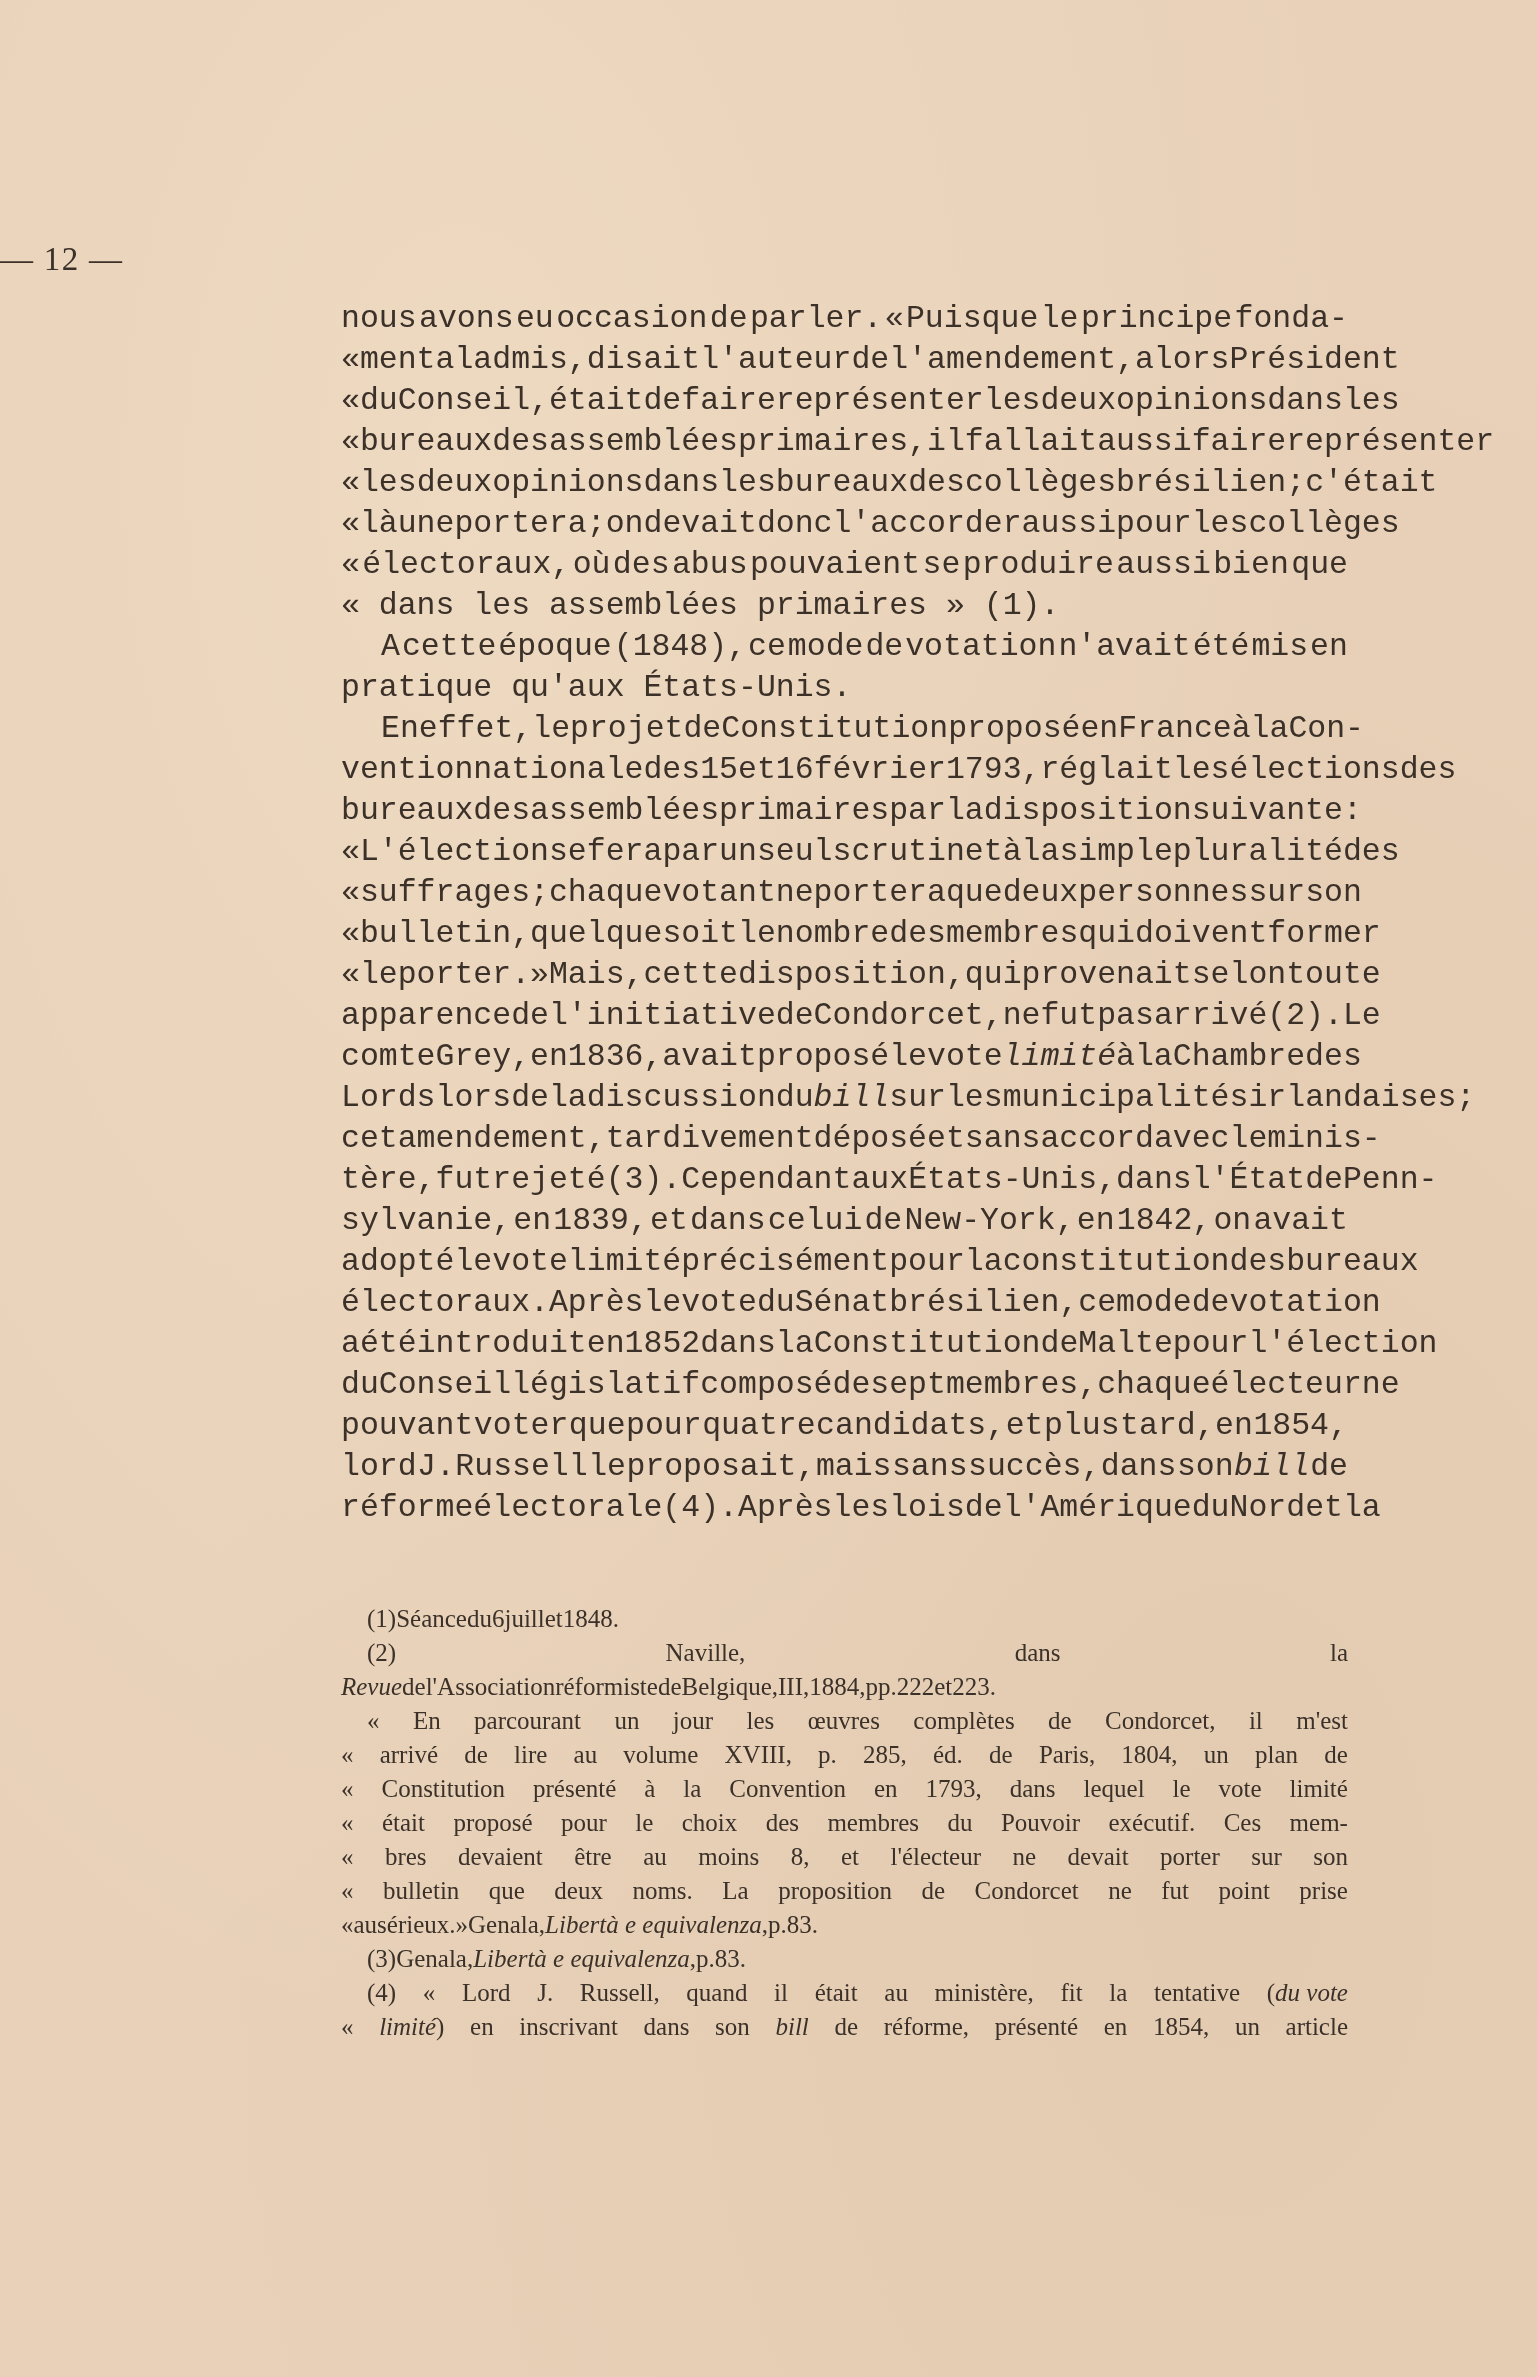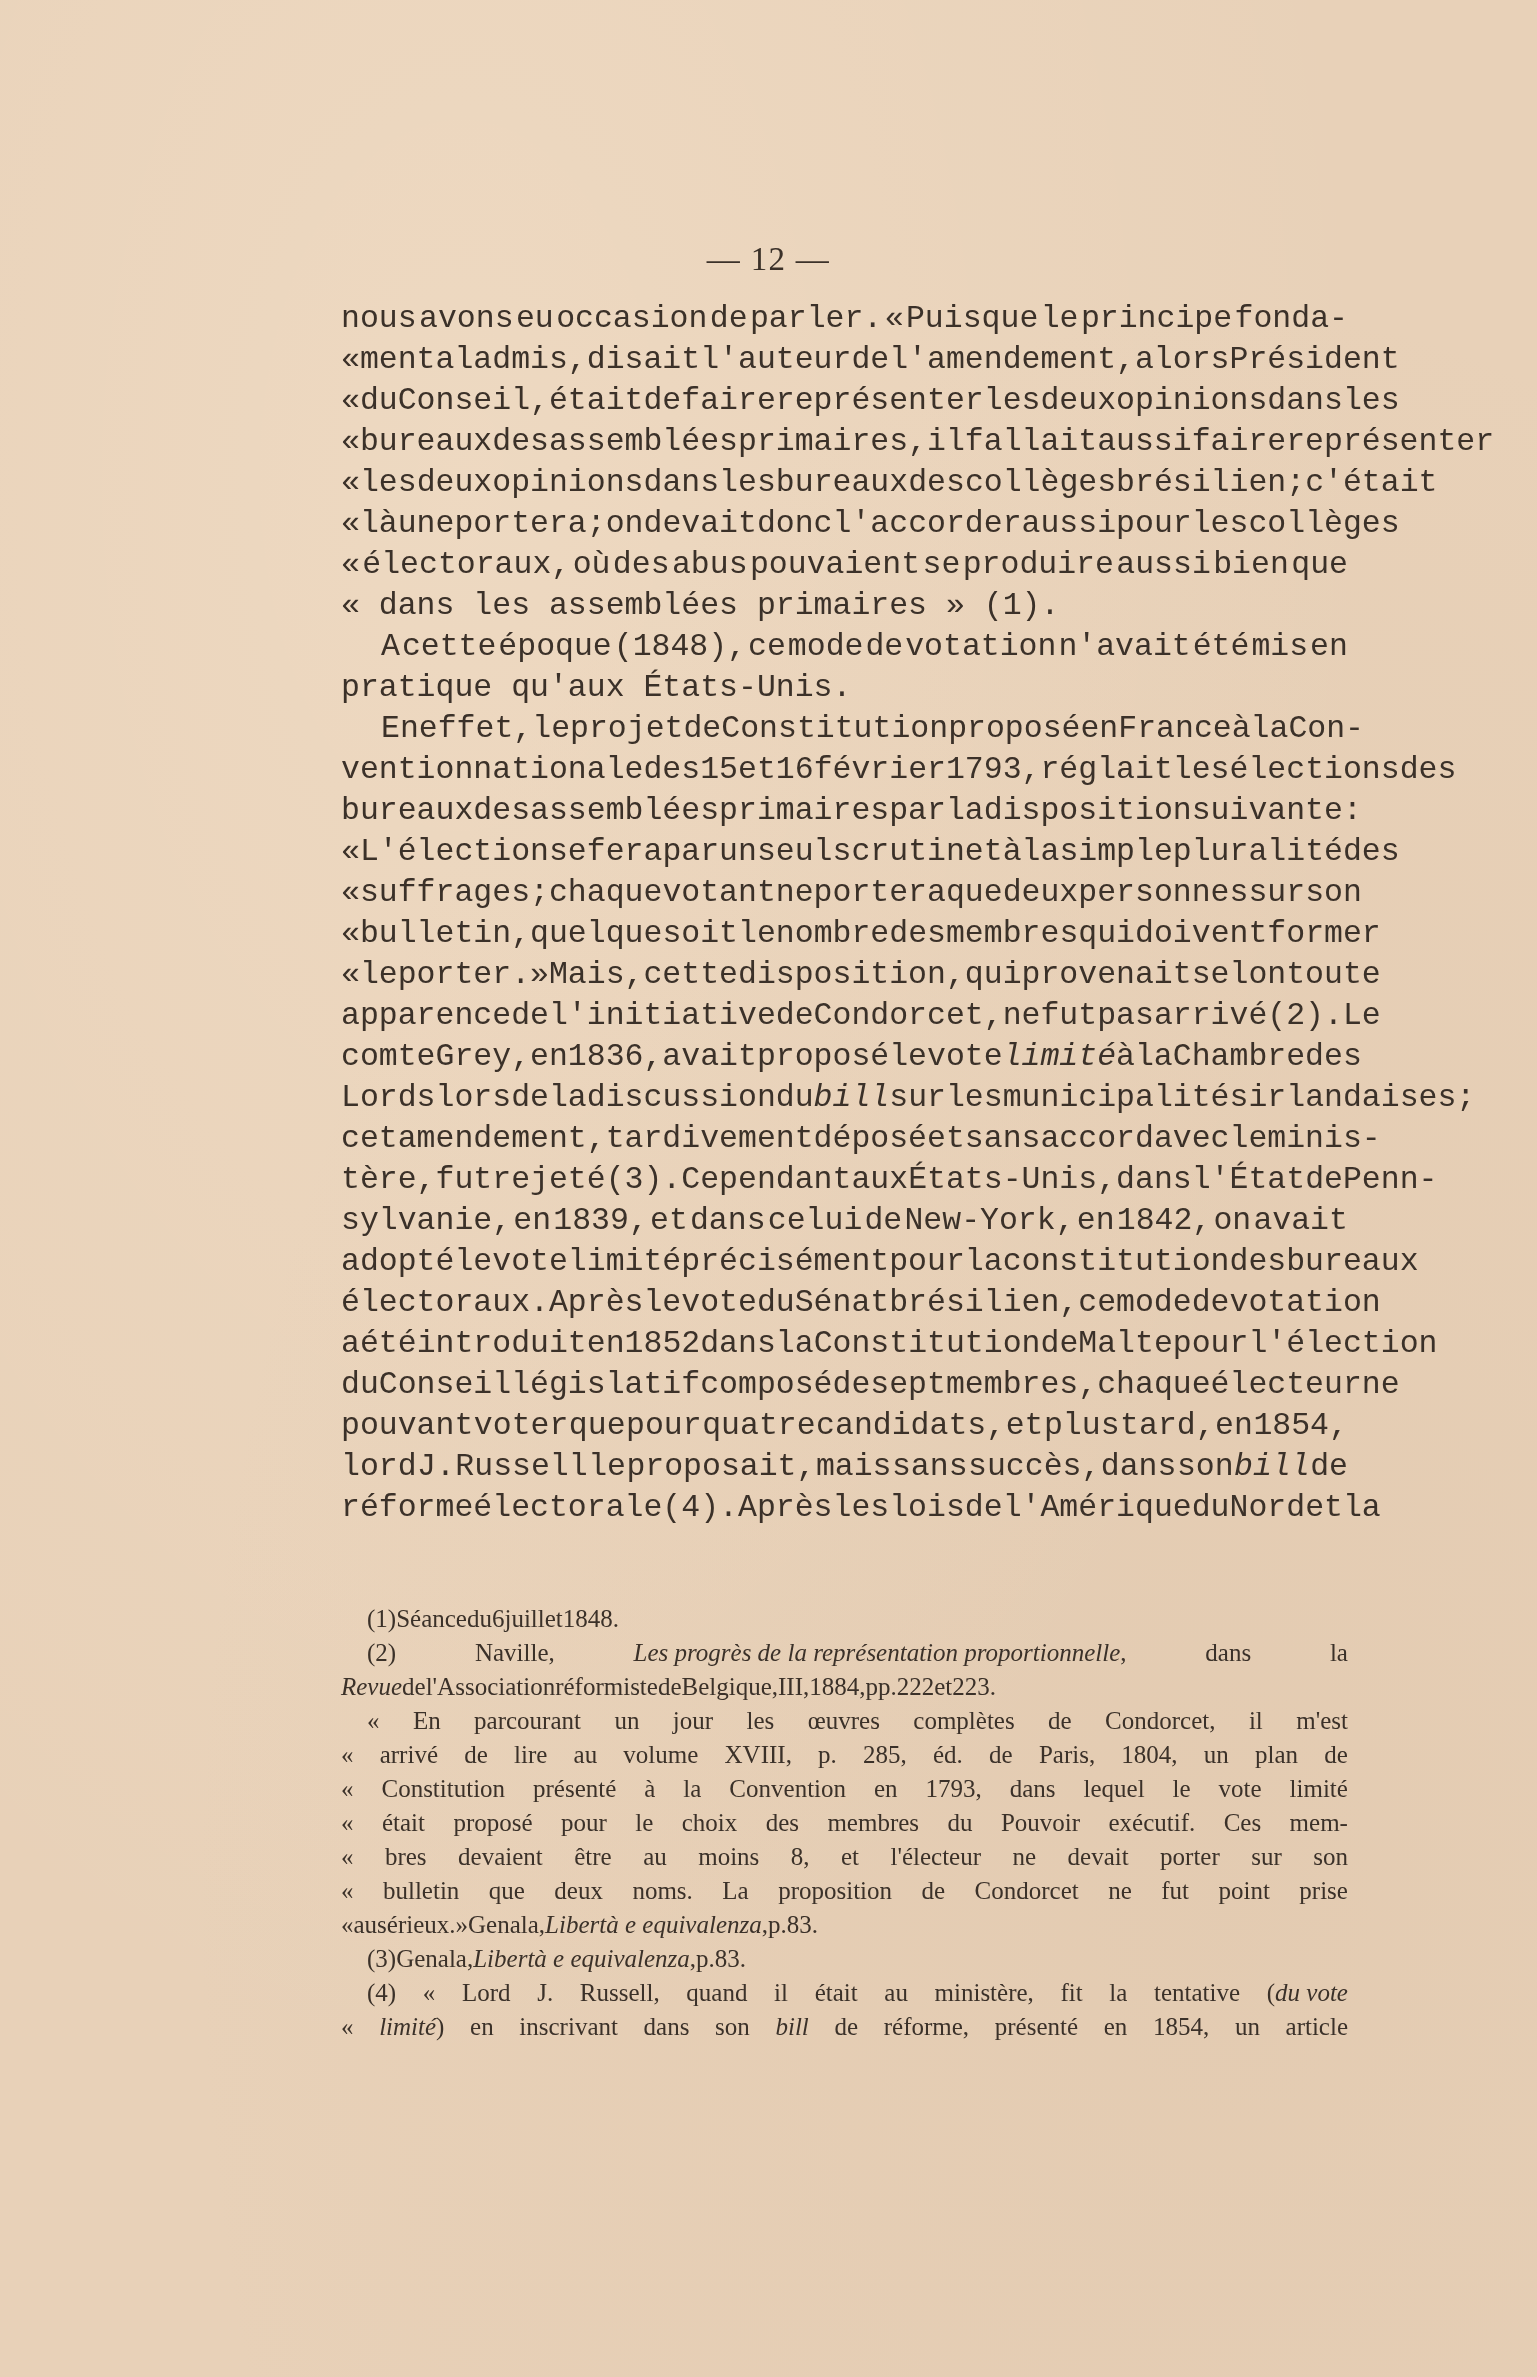--- a/index.html
+++ b/index.html
@@ -12,21 +12,21 @@
     }
     .page-bg {
       position: absolute; inset: 0;
       background:
         radial-gradient(ellipse at 30% 20%, rgba(255,240,220,0.25), transparent 60%),
         radial-gradient(ellipse at 80% 80%, rgba(200,170,140,0.15), transparent 60%),
         #e8d1b8;
     }
     .page-number {
       position: absolute; left: 0; width: 1537px; top: 241px;
-      text-align: center; font-size: 33px; letter-spacing: 1.3px;
+      font-size: 33px; letter-spacing: 1.3px;
     }
     .body-text {
       position: absolute; left: 341px; width: 1007px; top: 298px;
     }
     .line {
       height: 41px; line-height: 41px;
       font-size: 31.5px;
       text-align: justify; text-align-last: justify;
       white-space: nowrap; overflow: visible;
       display: flex; justify-content: space-between; font-family: Liberation Mono, monospace;
@@ -451,21 +451,20 @@
       <span class="w">(1) </span>
       <span class="w">Séance </span>
       <span class="w">du </span>
       <span class="w">6 </span>
       <span class="w">juillet </span>
       <span class="w">1848.</span>
     </div>
     <div class="fline indent">
       <span class="w">(2)</span>
       <span class="w">Naville,</span>
-      <span class="w"><i>Les progrès de la représentation proportionnelle</i>,</span>
       <span class="w">dans</span>
       <span class="w">la</span>
     </div>
     <div class="fline last">
       <span class="w"><i>Revue</i> </span>
       <span class="w">de </span>
       <span class="w">l'Association </span>
       <span class="w">réformiste </span>
       <span class="w">de </span>
       <span class="w">Belgique, </span>

